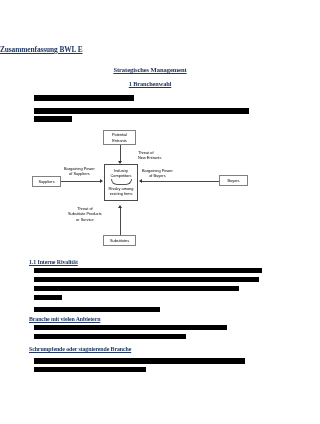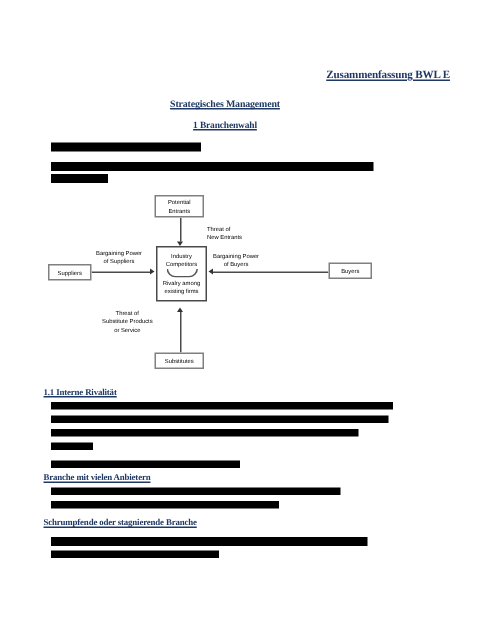--- a/index.html
+++ b/index.html
@@ -30,21 +30,21 @@
     color: #1f3864;
     font-family: "Liberation Serif", serif;
     font-weight: bold;
     text-decoration: underline;
     white-space: nowrap;
     letter-spacing: -0.1px;
   }
   .h-title {
     left: 0; right: 0;
     top: 45px;
-    text-align: right;
+    text-align: left;
     font-size: 7.4px;
   }
   .h-sub {
     left: 0; right: 0;
     top: 66px;
     text-align: center;
     font-size: 6.6px;
   }
   .h-sec {
     left: 0; right: 0;

